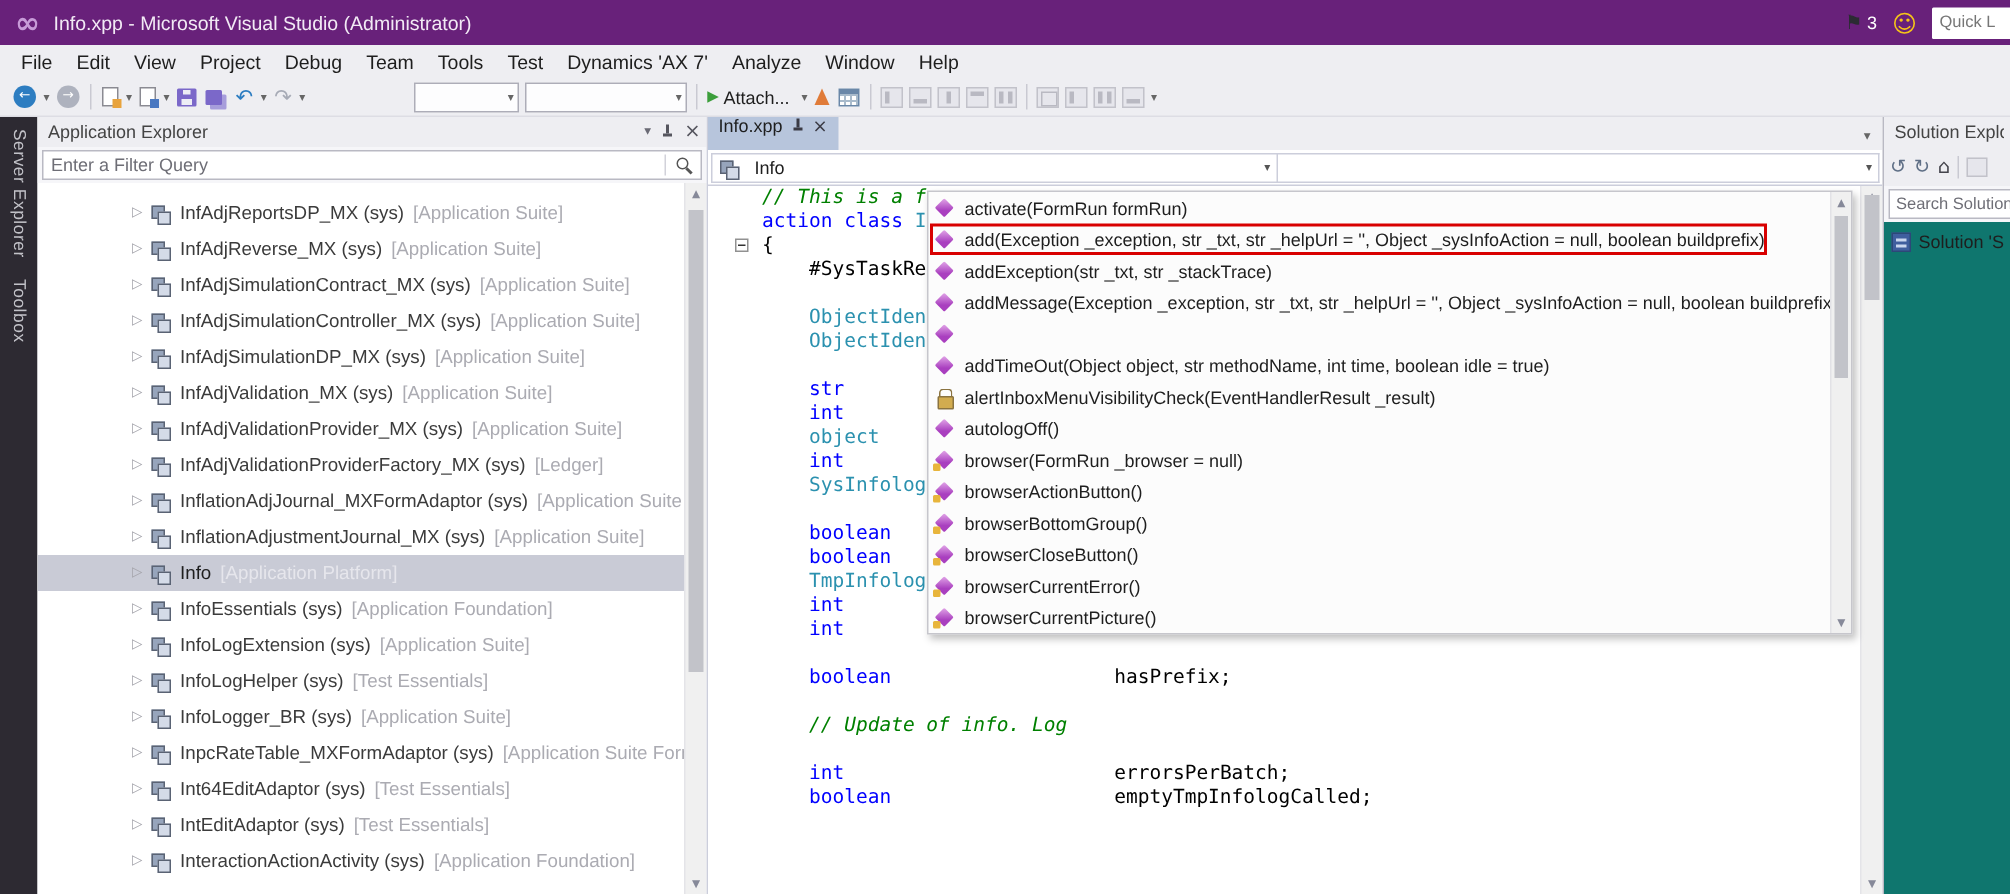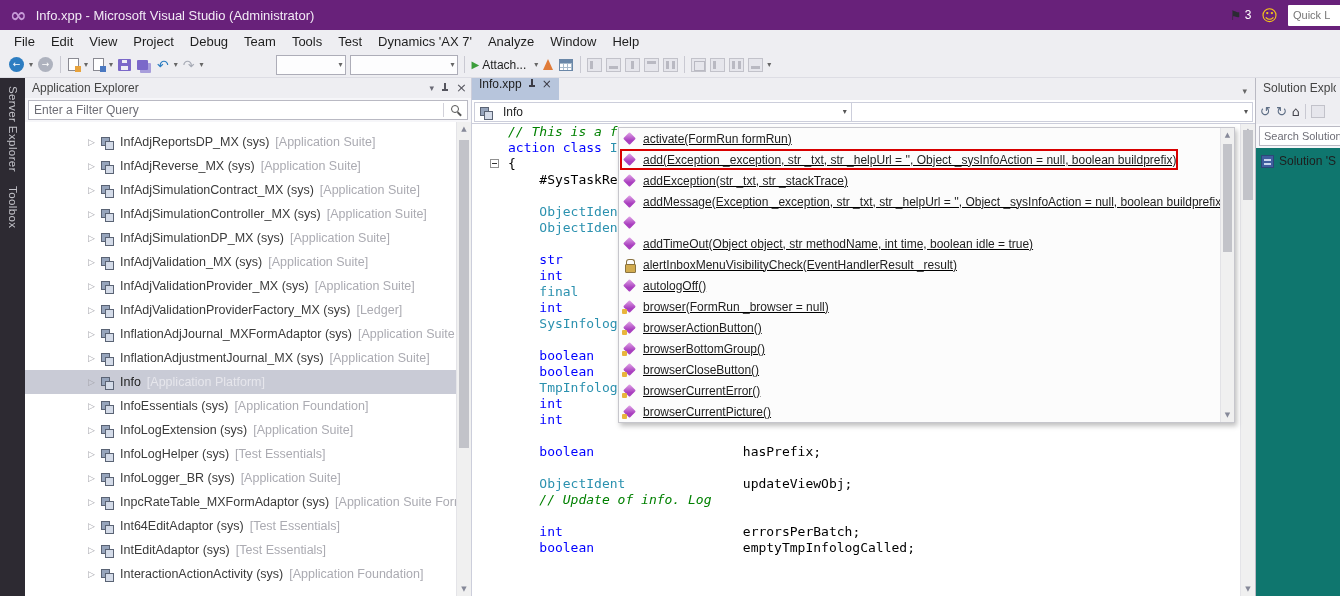--- a/index.html
+++ b/index.html
@@ -121,21 +121,21 @@
   .code-line { height:16px; display:flex; align-items:center; padding-left:36px; position:relative; }
   .code-text { white-space:pre; font-family:"DejaVu Sans Mono","Liberation Mono",monospace; font-size:13px; line-height:16px; }
   .seg-comment { color:#008000; font-style:italic; }
   .seg-keyword { color:#0000FF; }
   .seg-type { color:#2B91AF; }
   .seg-plain { color:#000000; }
   .fold-box { position:absolute; left:18px; top:3px; width:9px; height:9px; border:1px solid #919191; background:#fff; }
   .fold-box::after { content:""; position:absolute; left:1px; top:3px; width:5px; height:1px; background:#333; }
 
   
-  .popup { position:absolute; left:146px; top:3px; width:617px; height:296px; background:#FCFCFC; border:1px solid #C6C6CC; box-shadow:2px 3px 5px rgba(0,0,0,.25); display:flex; z-index:5;text-decoration:underline; }
+  .popup { position:absolute; left:146px; top:3px; width:617px; height:296px; background:#FCFCFC; border:1px solid #C6C6CC; box-shadow:2px 3px 5px rgba(0,0,0,.25); display:flex; z-index:5; }
   .pp-items { flex:1; position:relative; overflow:hidden; }
   .pp-row { height:21px; display:flex; align-items:center; }
   .pp-icon { width:16px; height:16px; position:relative; flex:none; margin:0 5px 0 3px; }
   .pp-icon.method::before, .pp-icon.method-protected::before { content:""; position:absolute; left:3px; top:3px; width:9px; height:9px; transform:rotate(45deg); background:linear-gradient(135deg,#E2A6E8,#A93FBF 65%); border-radius:1px; }
   .pp-icon.method-protected::after { content:""; position:absolute; left:0; bottom:1px; width:5px; height:5px; background:#E8B53C; border-radius:1px; }
   .pp-icon.lock::before { content:""; position:absolute; left:4px; top:2px; width:7px; height:6px; border:1.5px solid #8A7340; border-bottom:none; border-radius:3px 3px 0 0; }
   .pp-icon.lock::after { content:""; position:absolute; left:3px; top:7px; width:9px; height:7px; background:#D2AC4F; border:1px solid #8A7340; border-radius:1px; }
   .pp-label { font-size:12px; color:#1E1E1E; white-space:nowrap; }
   .pp-red { position:absolute; left:1px; width:558px; height:21px; border:2px solid #D80000; z-index:6; }
   .pp-scroll { width:14px; background:#F0F0F0; border-left:1px solid #E2E2E6; position:relative; flex:none; }
@@ -474,21 +474,21 @@
           <div class="code-line">
             <span class="code-text"></span>
           </div>
           <div class="code-line">
             <span class="code-text"><span class="seg-keyword">    str</span></span>
           </div>
           <div class="code-line">
             <span class="code-text"><span class="seg-keyword">    int</span></span>
           </div>
           <div class="code-line">
-            <span class="code-text"><span class="seg-type">    final</span></span>
+            <span class="code-text"><span class="seg-type">    object</span></span>
           </div>
           <div class="code-line">
             <span class="code-text"><span class="seg-keyword">    int</span></span>
           </div>
           <div class="code-line">
             <span class="code-text"><span class="seg-type">    SysInfolog</span></span>
           </div>
           <div class="code-line">
             <span class="code-text"></span>
           </div>
@@ -508,23 +508,20 @@
             <span class="code-text"><span class="seg-keyword">    int</span></span>
           </div>
           <div class="code-line">
             <span class="code-text"></span>
           </div>
           <div class="code-line">
             <span class="code-text"><span class="seg-keyword">    boolean</span><span class="seg-plain">                   hasPrefix;</span></span>
           </div>
           <div class="code-line">
             <span class="code-text"></span>
-          </div>
-          <div class="code-line">
-            <span class="code-text"><span class="seg-type">    ObjectIdent</span><span class="seg-plain">               updateViewObj;</span></span>
           </div>
           <div class="code-line">
             <span class="code-text"><span class="seg-comment">    // Update of info. Log</span></span>
           </div>
           <div class="code-line">
             <span class="code-text"></span>
           </div>
           <div class="code-line">
             <span class="code-text"><span class="seg-keyword">    int</span><span class="seg-plain">                       errorsPerBatch;</span></span>
           </div>

